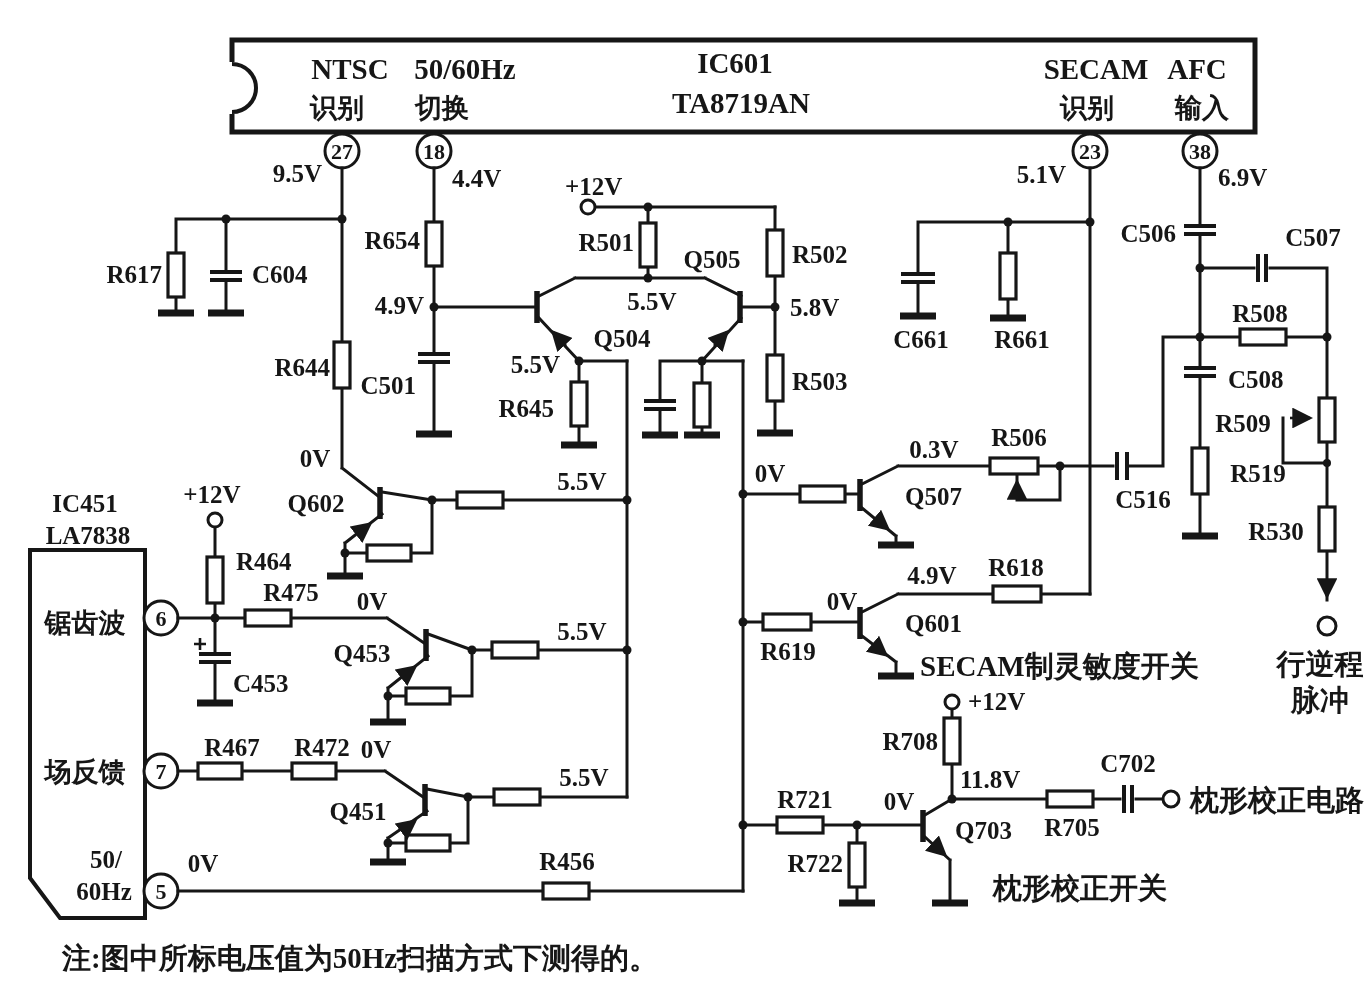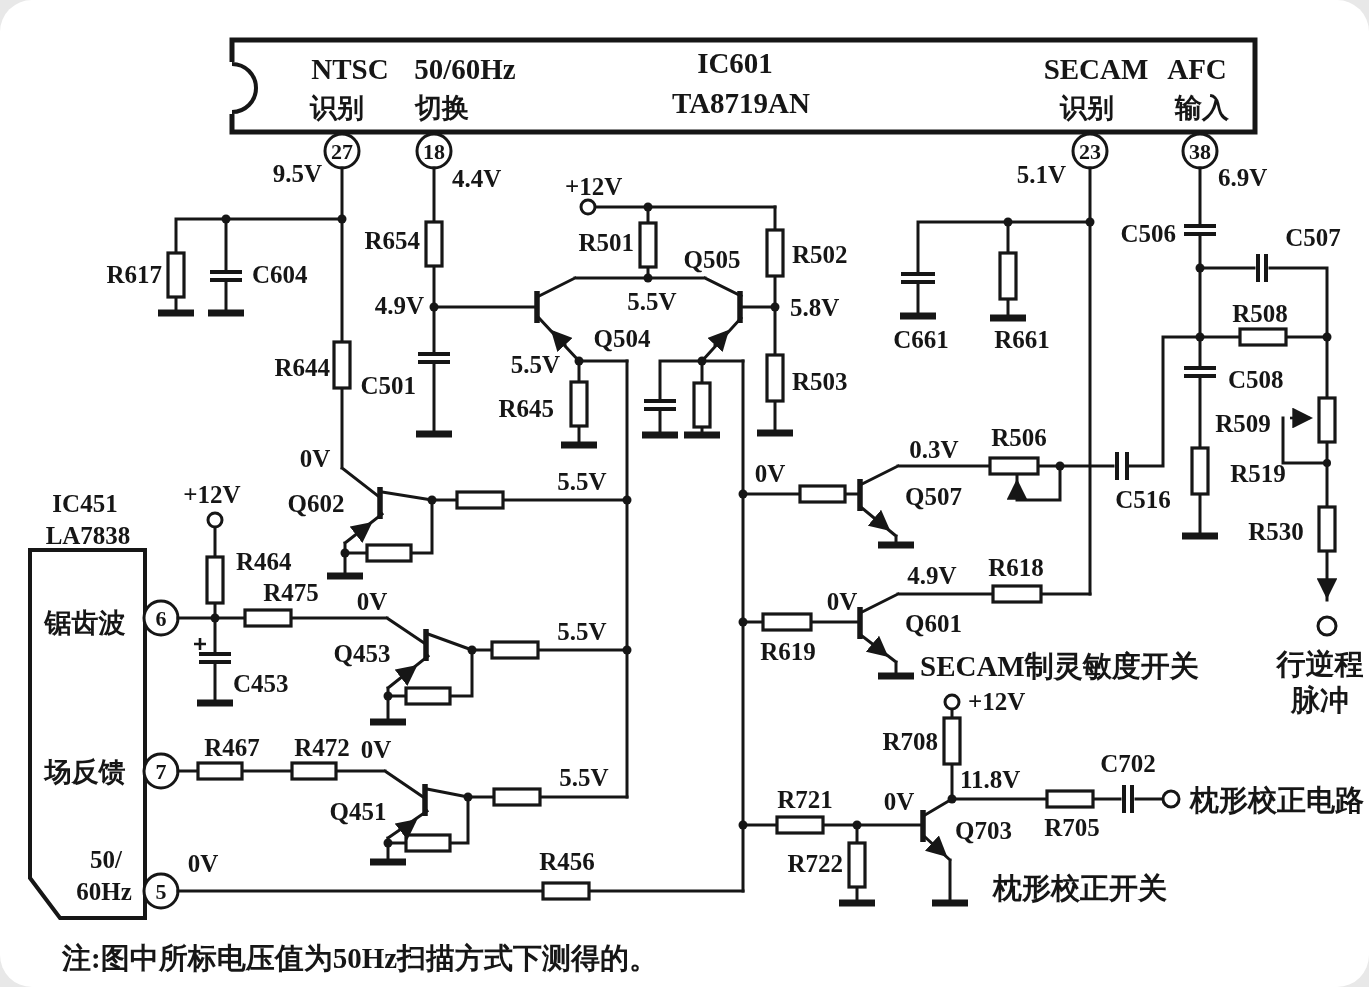--- a/index.html
+++ b/index.html
@@ -1,17 +1,17 @@
 <!DOCTYPE html>
 <html><head>
 <meta charset="utf-8">
 <style>
   html,body{margin:0;padding:0;background:#e8e8e8;}
   .page{width:1369px;height:987px;background:#ffffff;position:relative;margin:0 auto;
-        font-family:"Liberation Serif","DejaVu Serif",serif;border-radius:32px;}
+        font-family:"Liberation Serif","DejaVu Serif",serif;}
   svg{display:block;}
   .w{stroke:#161616;stroke-width:3;fill:none;stroke-linecap:square;stroke-linejoin:miter;}
   .bar{stroke:#161616;stroke-width:5.5;fill:none;stroke-linecap:butt;}
   .gnd{stroke:#161616;stroke-width:7;fill:none;stroke-linecap:butt;}
   .plate{stroke:#161616;stroke-width:4;fill:none;stroke-linecap:butt;}
   .cmp{fill:#ffffff;stroke:#161616;stroke-width:3.2;}
   .box{fill:#ffffff;stroke:#161616;stroke-width:5;}
   .box2{fill:#ffffff;stroke:#161616;stroke-width:4;}
   .dot{fill:#161616;stroke:none;}
   .term{fill:#ffffff;stroke:#161616;stroke-width:3;}

